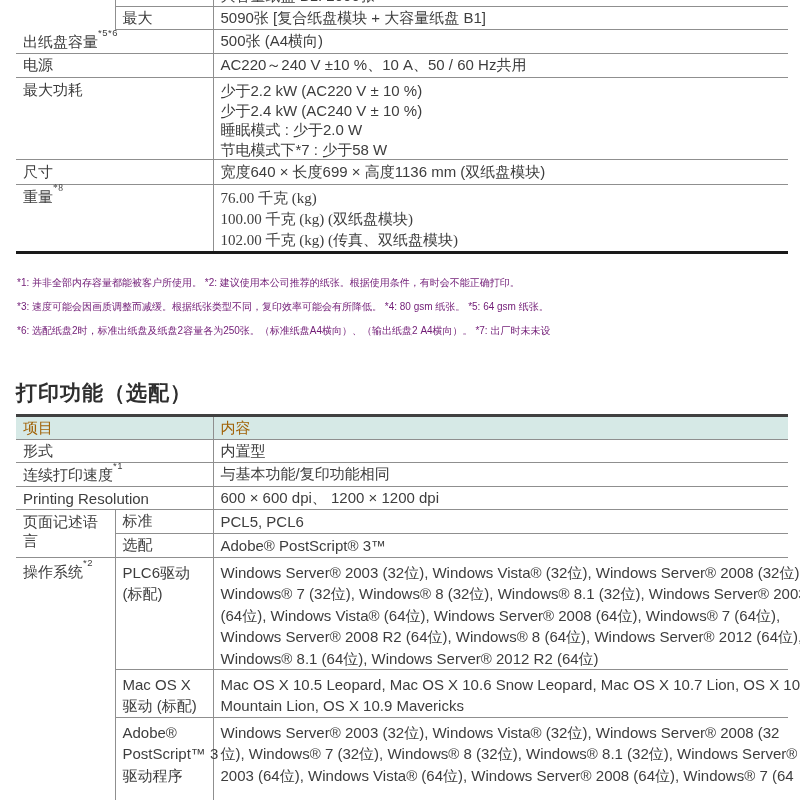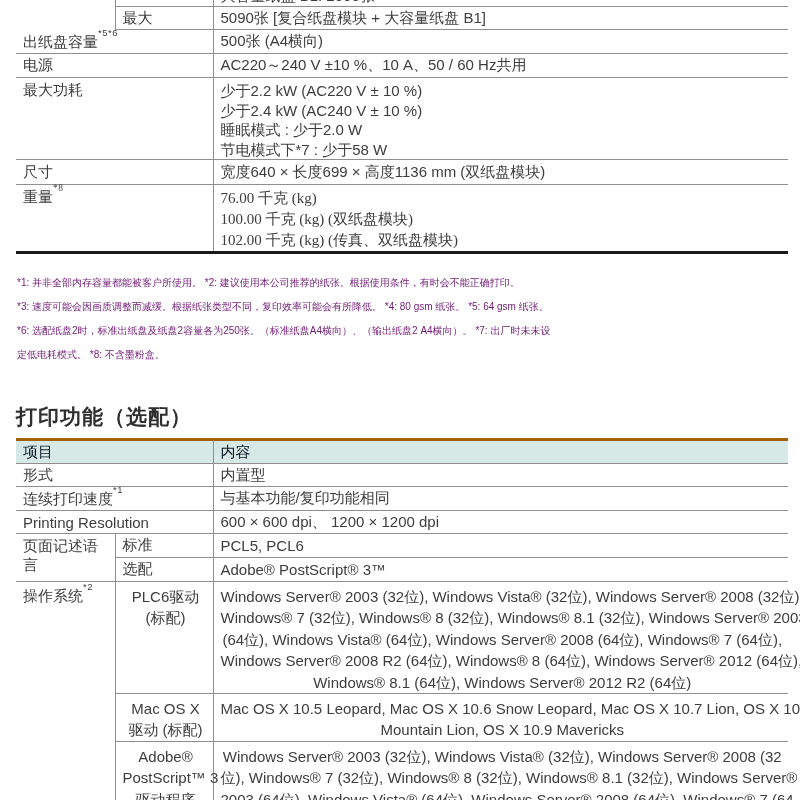--- a/index.html
+++ b/index.html
@@ -48,26 +48,26 @@
 
   
   .section-title {
     margin: 36px 0 4px 16px;
     font-size: 21px; font-weight: 700; color: #2e2e2e; letter-spacing: 1px;
   }
 
   
   .t2 { margin-top: 7px; }
   .t2 .hrow td {
-    background: #d6e9e6; height: 24px; font-size: 15px; color: #0f172a;
-    border-top: 3px solid #a16207; border-bottom: 1px solid #8f8f8f; font-family: Liberation Serif, serif;
+    background: #d6e9e6; height: 24px; font-size: 15px; color: #a16207;
+    border-top: 3px solid #404040; border-bottom: 1px solid #8f8f8f; font-family: Liberation Serif, serif;
   }
   .t2 .r23 { height: 23px; margin-top: 26px; }
   .oscell { vertical-align: top; padding-top: 4px; }
-  .oscell div { line-height: 21.4px; white-space: nowrap; text-align: center; }
+  .oscell div { line-height: 21.4px; white-space: nowrap; }
   .rPLC6 { height: 107px; }
   .rMac  { height: 47px; }
   .rAdobe{ height: 90px; }
 </style>
 </head>
 <body>
 
 <div class="page">
 
   <table class="t1">
@@ -119,21 +119,20 @@
         <div>102.00 千克 (kg) (传真、双纸盘模块)</div>
       </td>
     </tr>
   </tbody>
     </table>
 
   <div class="footnotes">
     <div>*1: 并非全部内存容量都能被客户所使用。 *2: 建议使用本公司推荐的纸张。根据使用条件，有时会不能正确打印。</div>
     <div>*3: 速度可能会因画质调整而减缓。根据纸张类型不同，复印效率可能会有所降低。 *4: 80 gsm 纸张。 *5: 64 gsm 纸张。</div>
     <div>*6: 选配纸盘2时，标准出纸盘及纸盘2容量各为250张。（标准纸盘A4横向）、（输出纸盘2 A4横向）。 *7: 出厂时未未设</div>
-    <div>定低电耗模式。 *8: 不含墨粉盒。</div>
   </div>
 
   <div class="section-title">打印功能（选配）</div>
 
   <table class="t2">
     <colgroup>
         <col class="c1">
         <col class="c2">
         <col class="c3">
       </colgroup>

